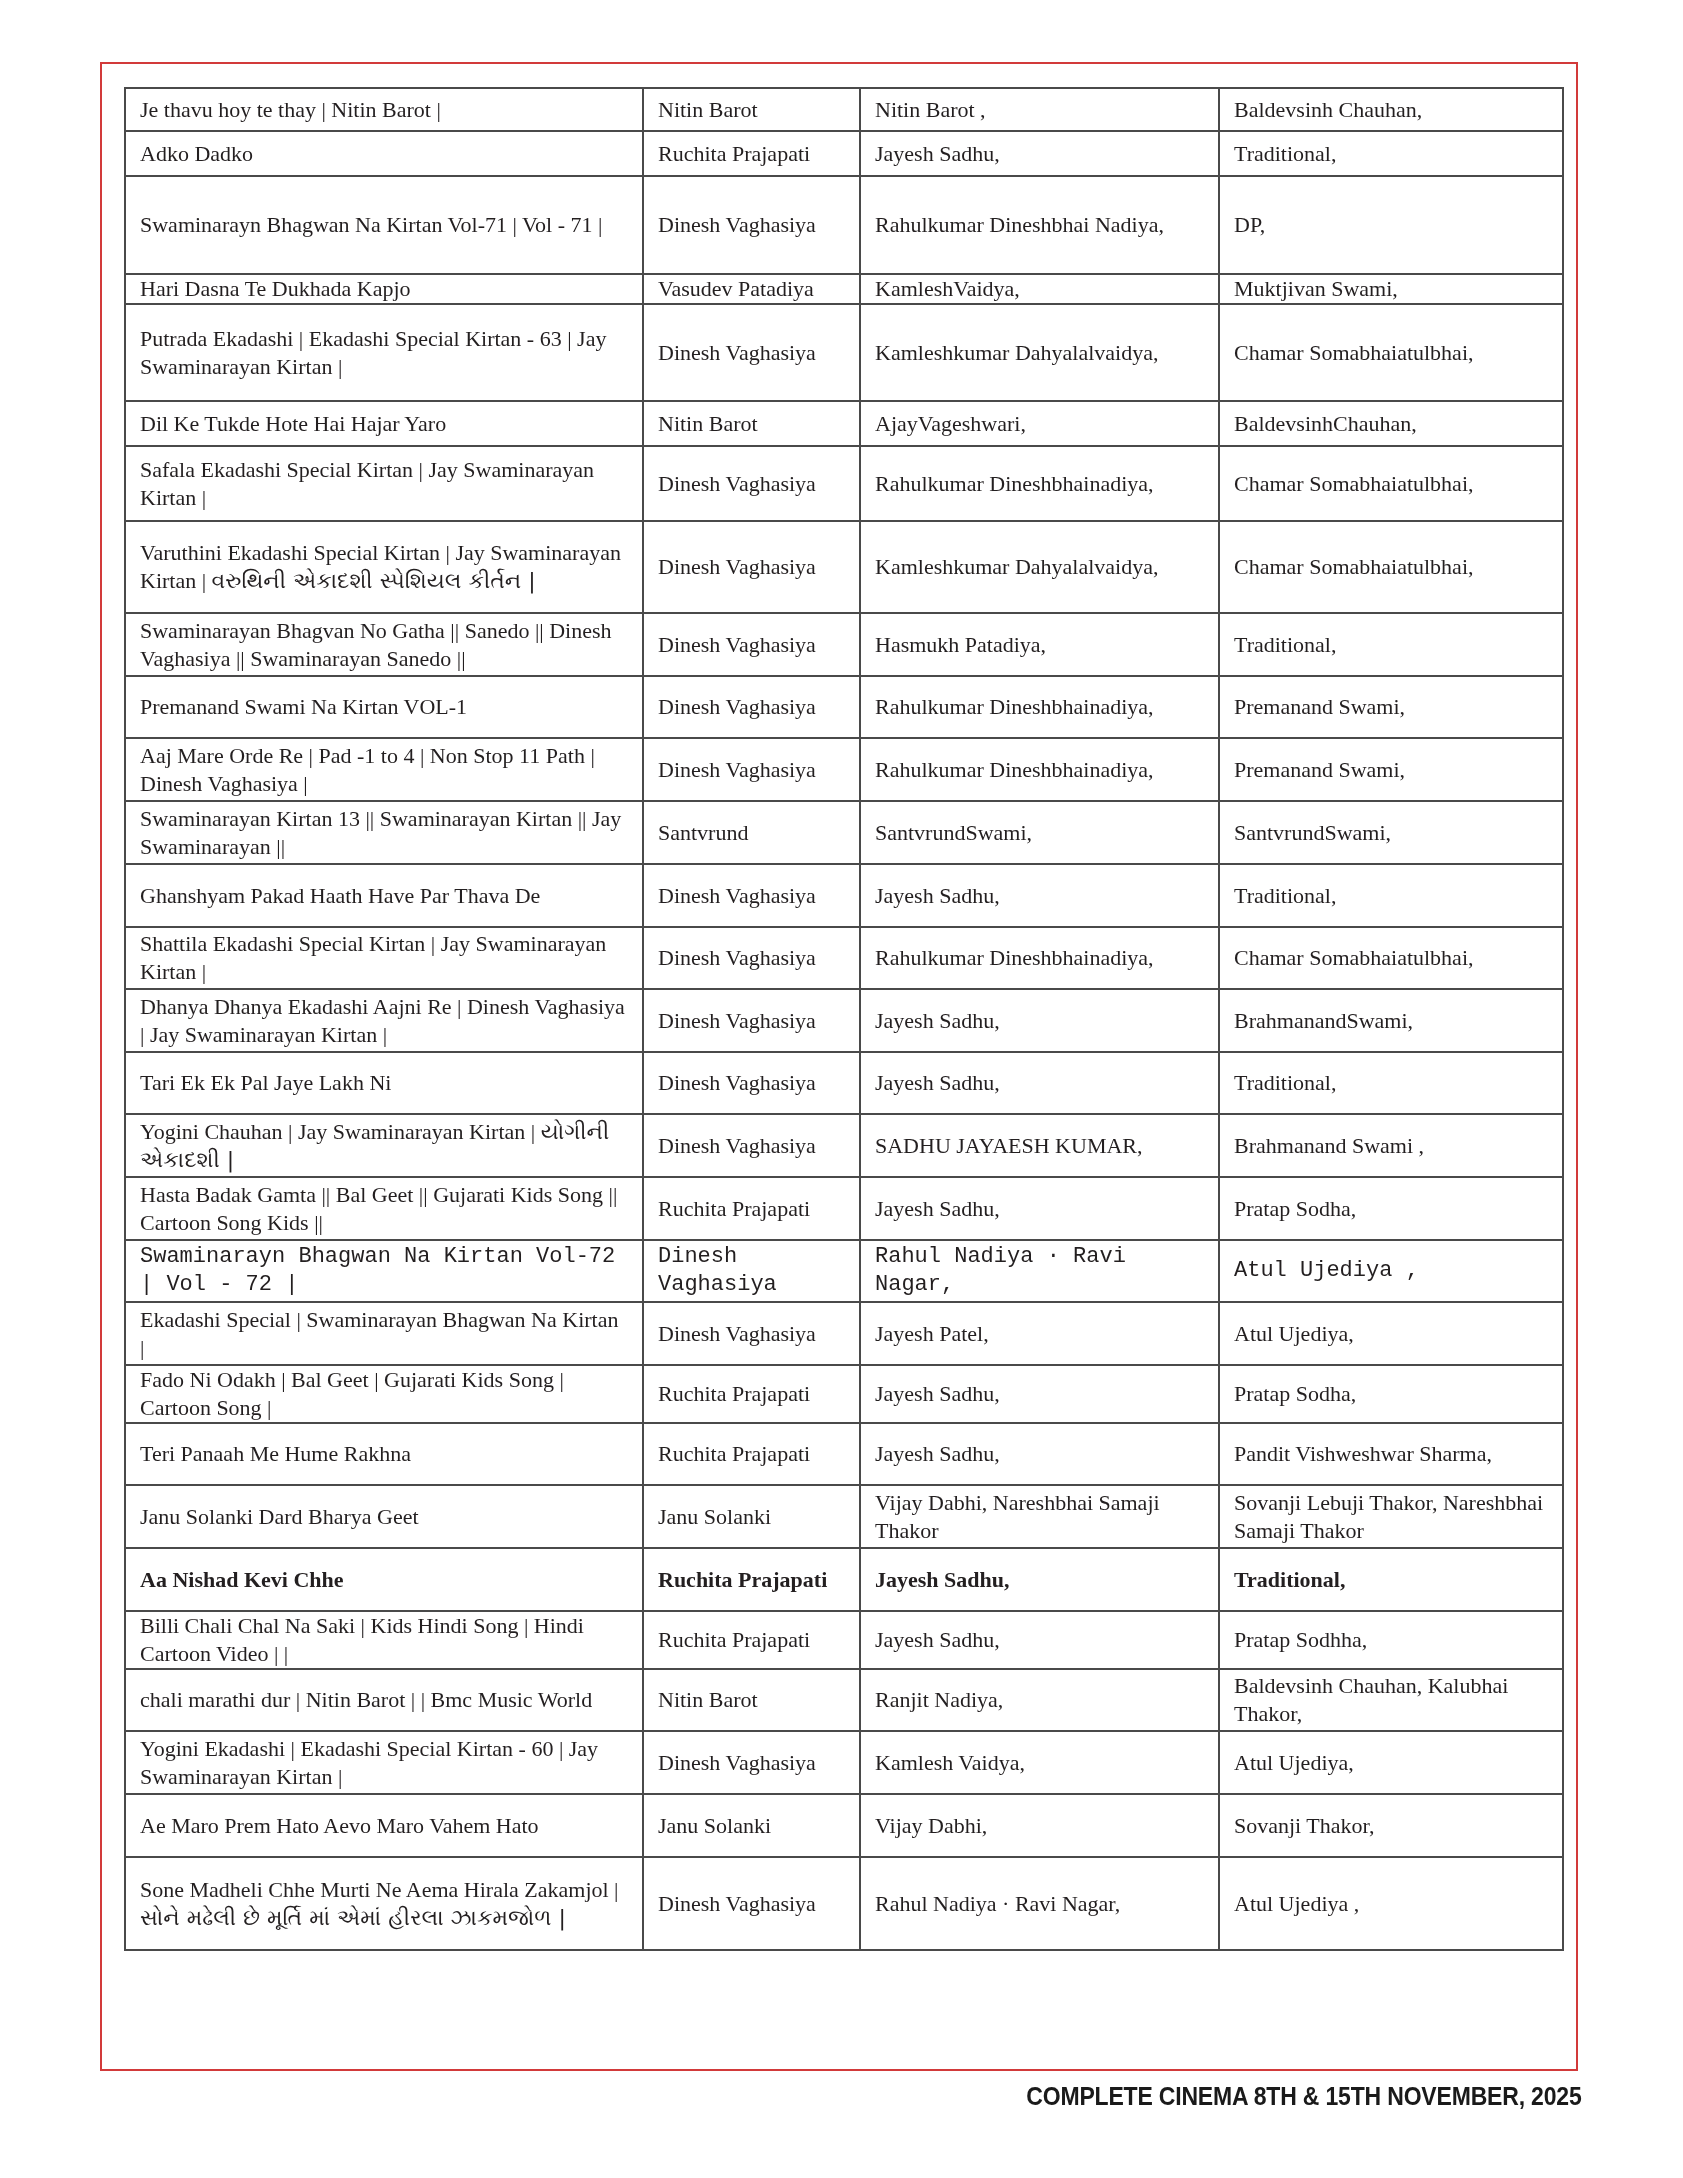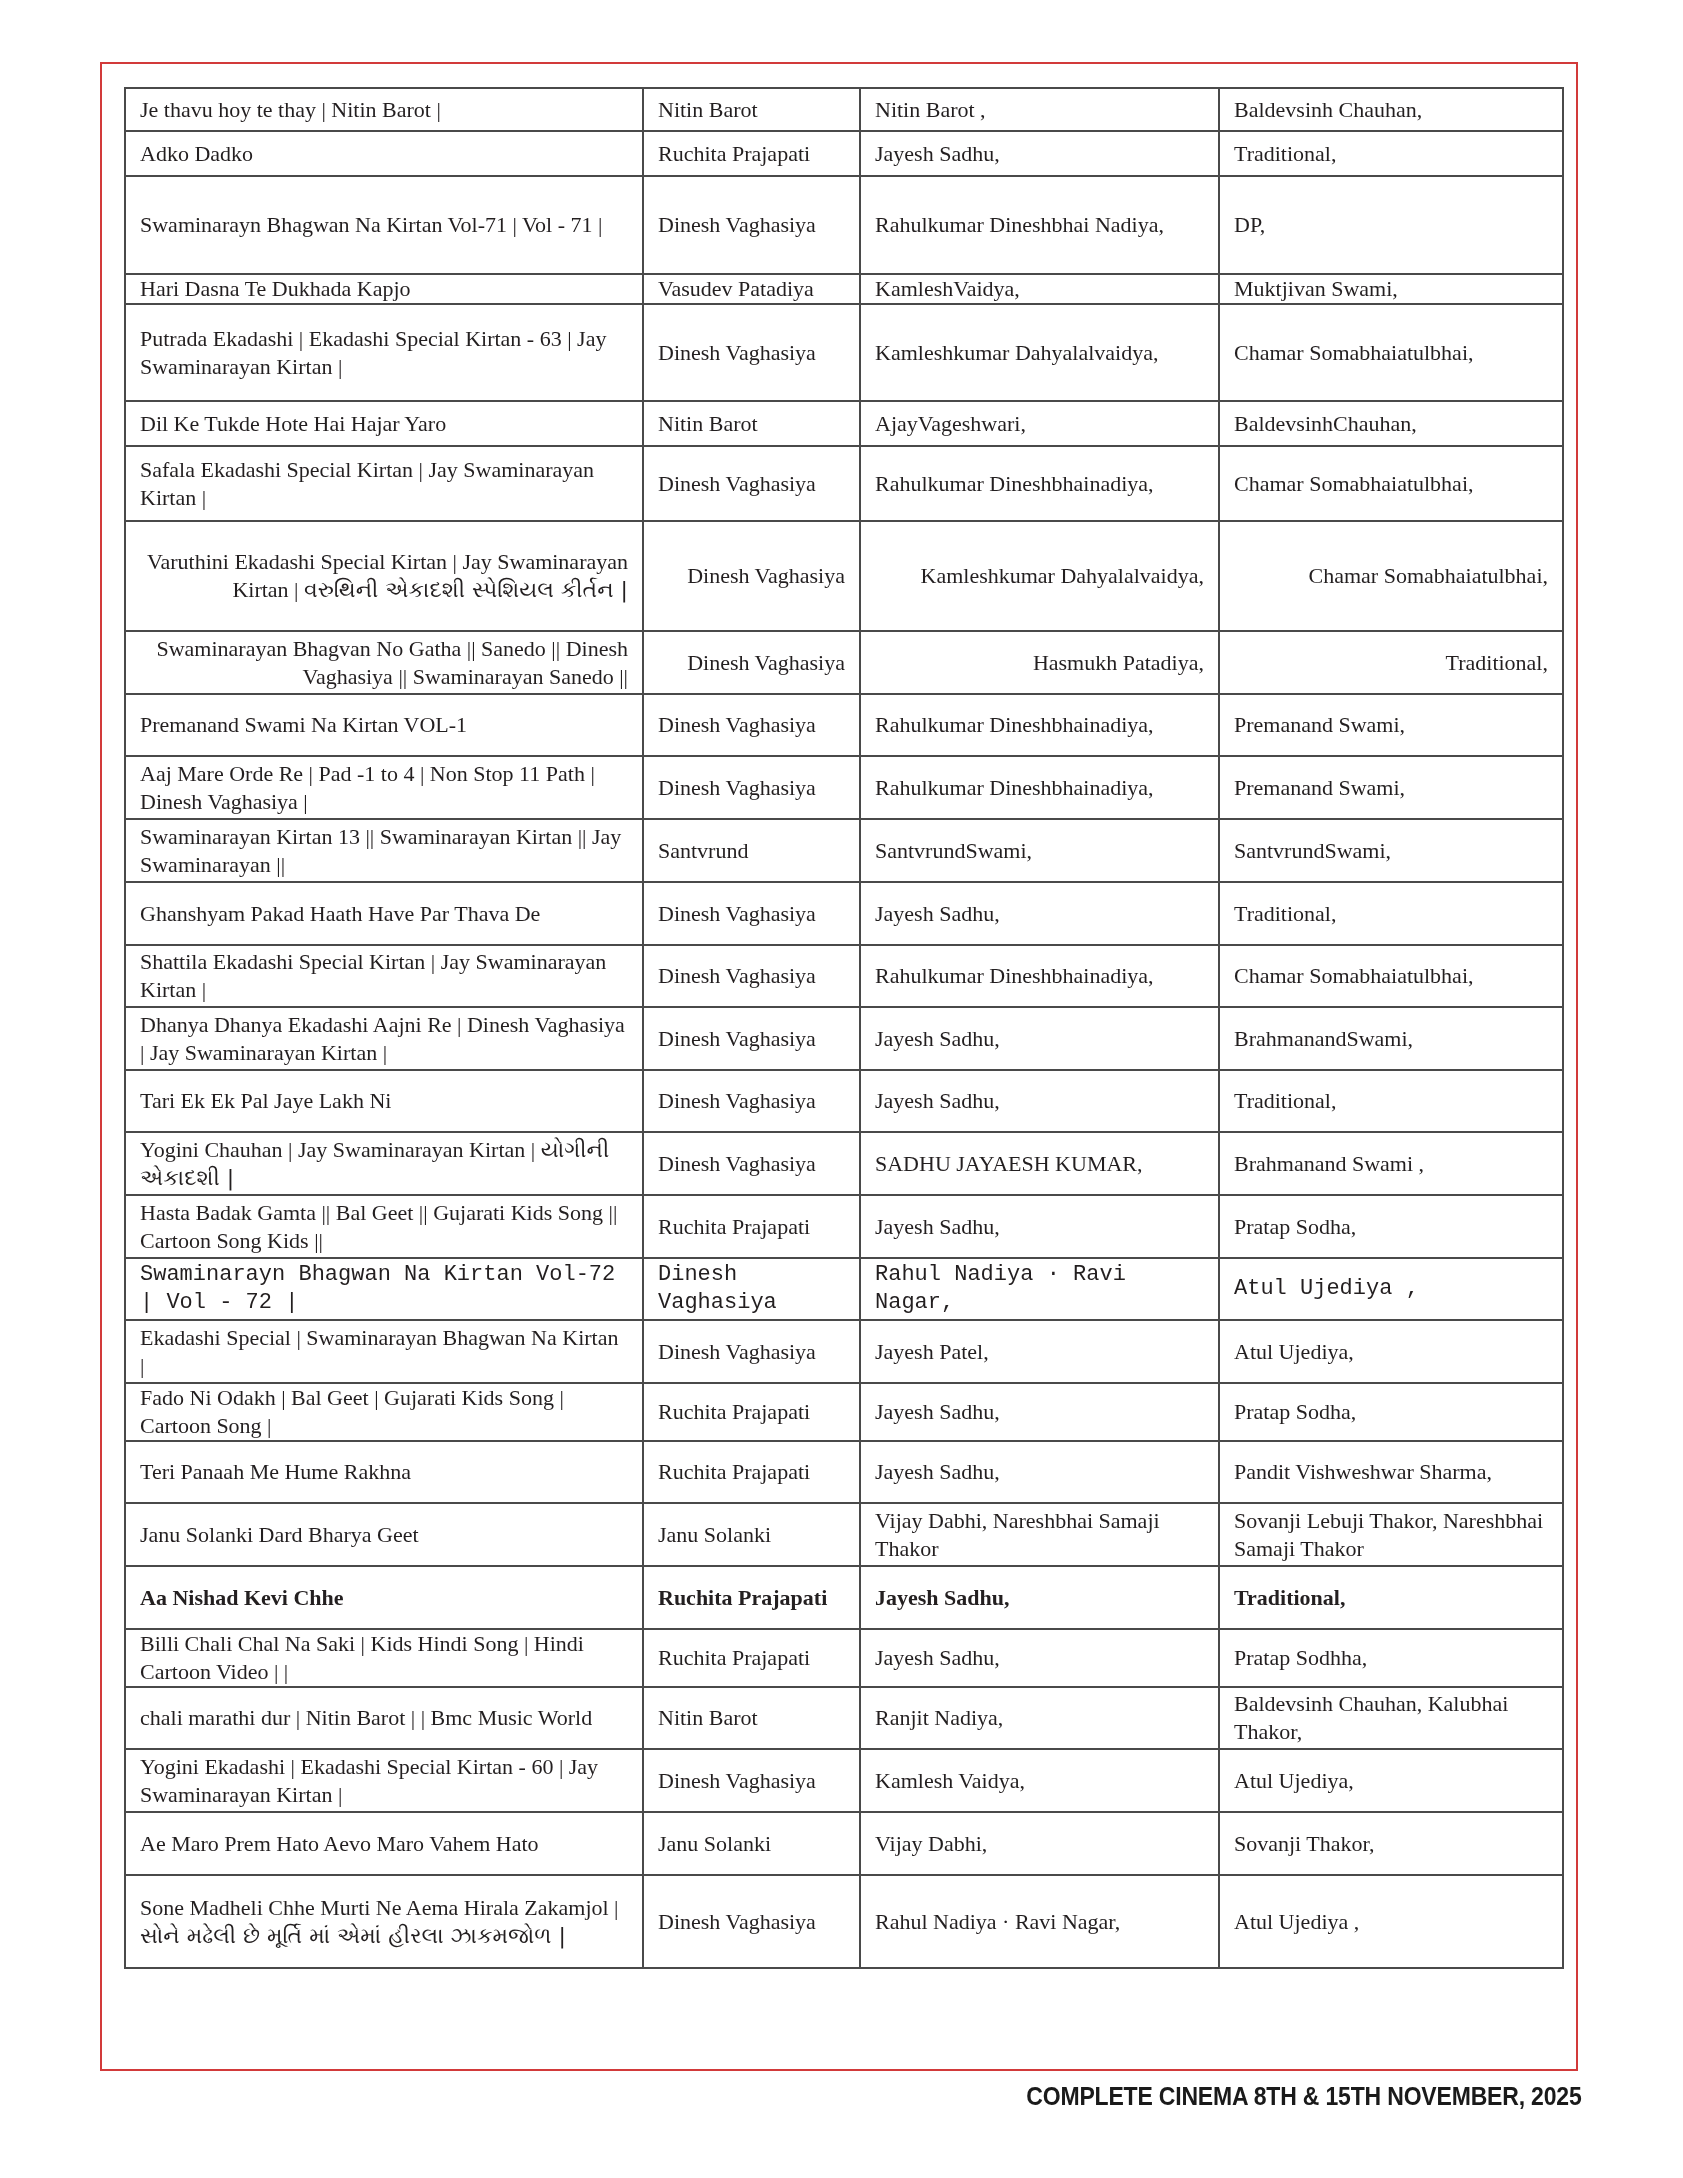--- a/index.html
+++ b/index.html
@@ -65,27 +65,27 @@
         <td>Nitin Barot</td>
         <td>AjayVageshwari,</td>
         <td>BaldevsinhChauhan,</td>
       </tr>
       <tr style="height: 75px;">
         <td><span>Safala Ekadashi Special Kirtan | Jay Swaminarayan Kirtan |</span></td>
         <td>Dinesh Vaghasiya</td>
         <td>Rahulkumar Dineshbhainadiya,</td>
         <td>Chamar Somabhaiatulbhai,</td>
       </tr>
-      <tr style="height: 110px; text-align: right;">
+      <tr style="height: 92px;">
         <td><span>Varuthini Ekadashi Special Kirtan | Jay Swaminarayan Kirtan | </span><span class="guj">વરુથિની એકાદશી સ્પેશિયલ કીર્તન |</span></td>
         <td>Dinesh Vaghasiya</td>
         <td>Kamleshkumar Dahyalalvaidya,</td>
         <td>Chamar Somabhaiatulbhai,</td>
       </tr>
-      <tr style="height: 63px; text-align: right;">
+      <tr style="height: 63px;">
         <td><span>Swaminarayan Bhagvan No Gatha || Sanedo || Dinesh Vaghasiya || Swaminarayan Sanedo ||</span></td>
         <td>Dinesh Vaghasiya</td>
         <td>Hasmukh Patadiya,</td>
         <td>Traditional,</td>
       </tr>
       <tr style="height: 62px;">
         <td><span>Premanand Swami Na Kirtan VOL-1</span></td>
         <td>Dinesh Vaghasiya</td>
         <td>Rahulkumar Dineshbhainadiya,</td>
         <td>Premanand Swami,</td>

